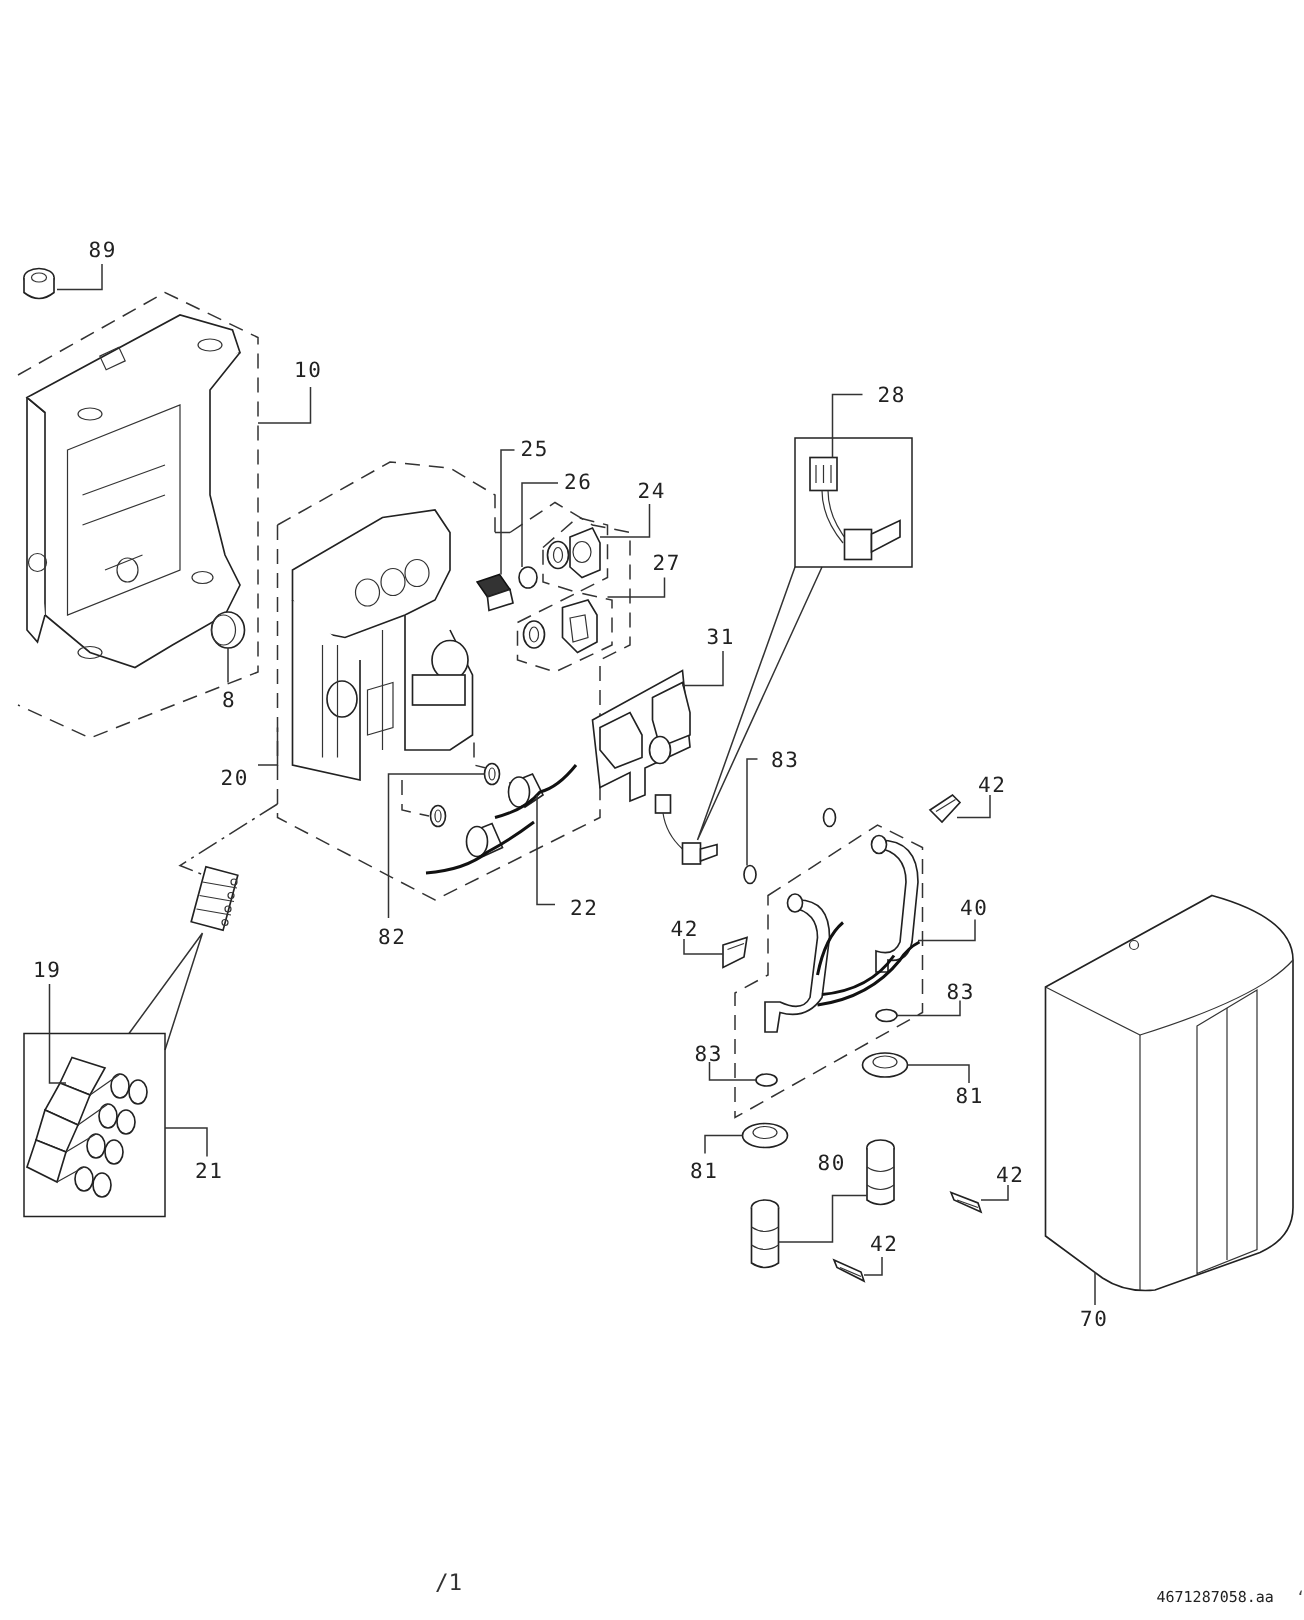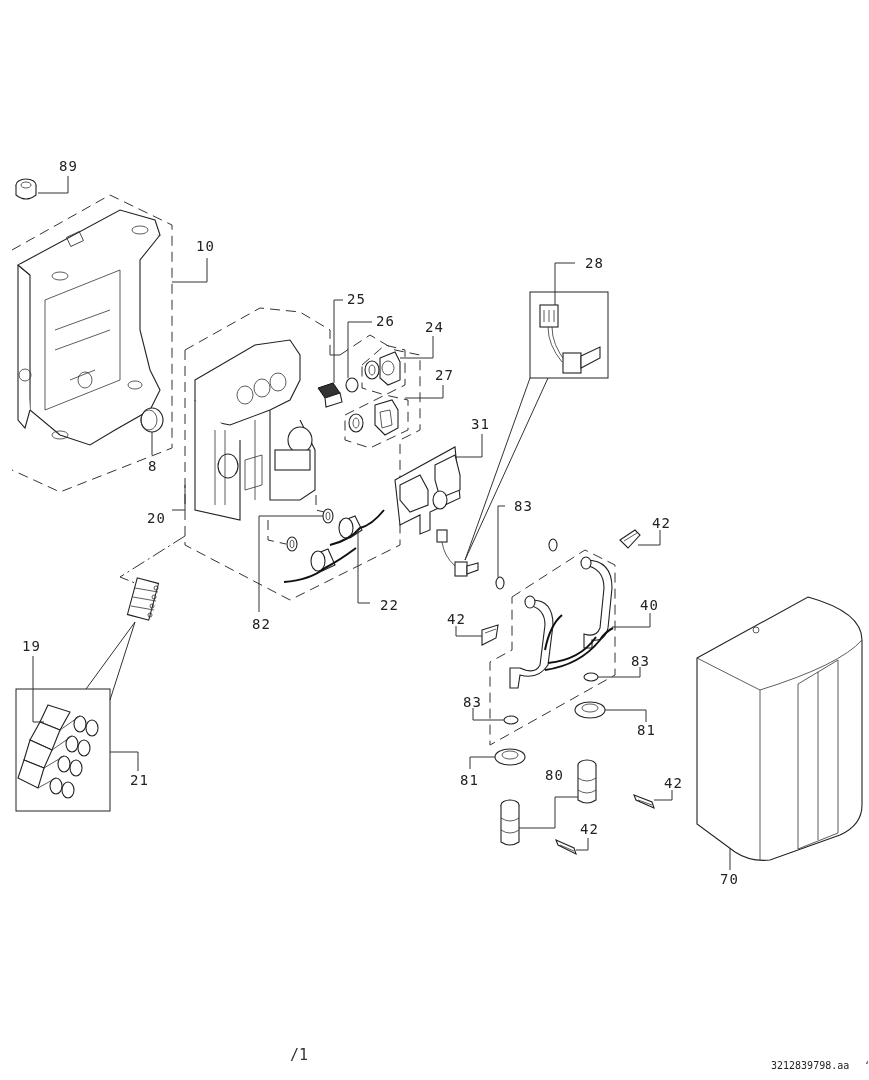--- a/index.html
+++ b/index.html
@@ -276,14 +276,14 @@
     <path class="partthin" d="M760 690 L760 860"></path>
     <path class="partthin" d="M798 684 L838 660 L838 833 L798 849 Z"></path>
     <path class="partthin" d="M818 672 L818 840"></path>
     <circle class="partthin" cx="756" cy="630" r="3"></circle>
   </g>
   <polyline class="lead" points="730,848 730,870"></polyline>
   <text class="lbl" x="720" y="884">70</text>
 </svg>
 
 <div id="footer-page">/1</div>
-<div id="footer-docid">3212839798.aa</div>
+<div id="footer-docid">4671287058.aa</div>
 <div id="footer-mark">ʻ</div>
 
 </body></html>

